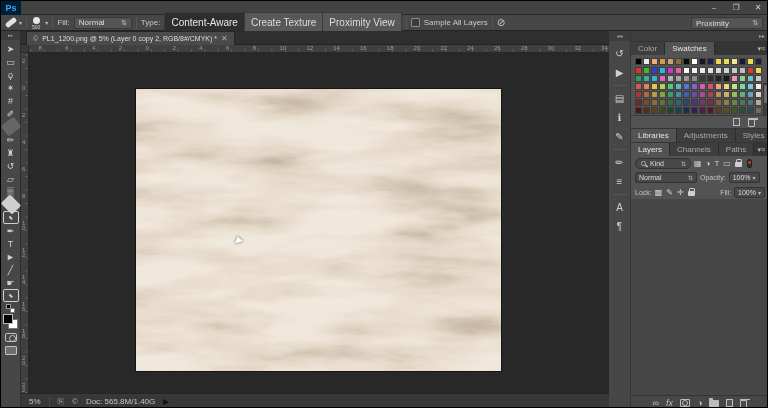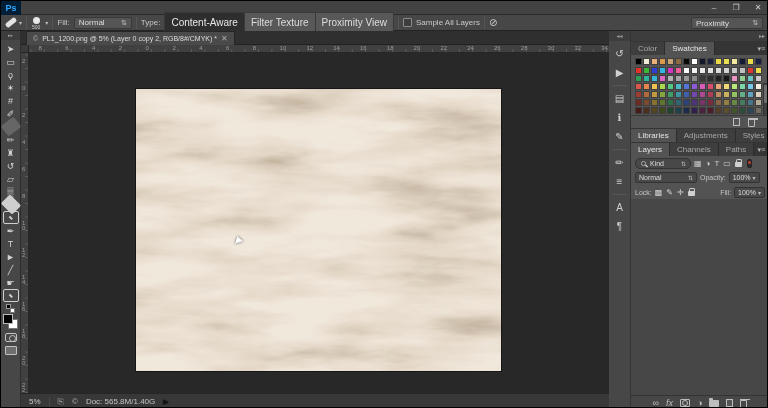--- a/index.html
+++ b/index.html
@@ -196,21 +196,21 @@
     <div class="ob-sep"></div>
     <span class="ob-label">Fill:</span>
     <div class="select" style="width:58px">
       <span>Normal</span>
       <span class="dd">⇅</span>
     </div>
     <div class="ob-sep"></div>
     <span class="ob-label">Type:</span>
     <div id="type-buttons" style="display:flex">
         <div class="seg active">Content-Aware</div>
-        <div class="seg">Filter Texture</div>
+        <div class="seg">Create Texture</div>
         <div class="seg">Proximity View</div>
       </div>
     <div class="ob-sep"></div>
     <span class="checkbox"></span>
     <span class="ob-label">Sample All Layers</span>
     <div class="ob-sep"></div>
     <span class="ob-label" style="font-size:10px">⊘</span>
     <div class="select workspace">
       <span>Proximity</span>
       <span class="dd">⇅</span>

